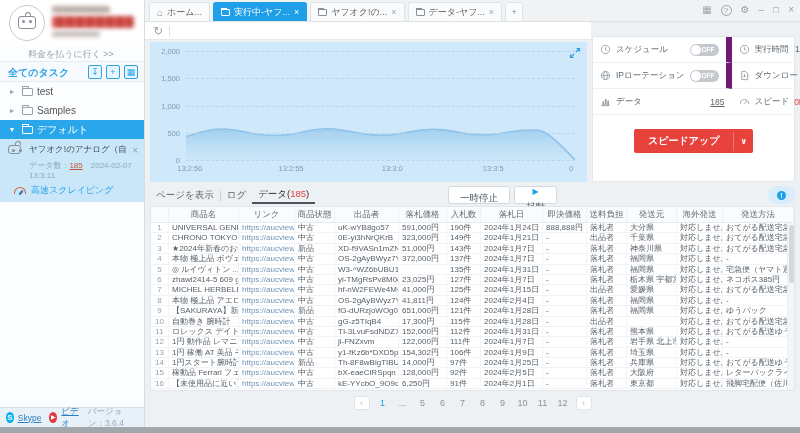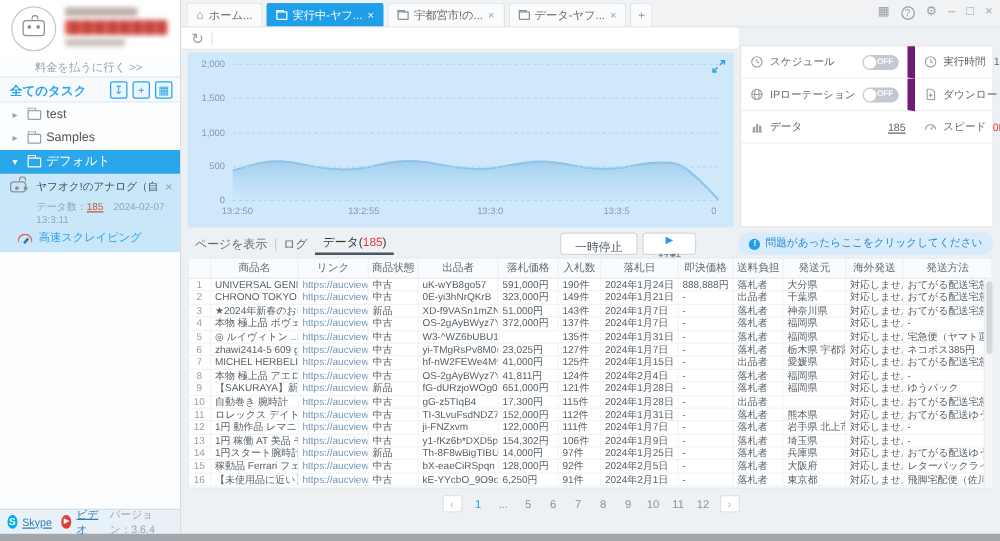--- a/index.html
+++ b/index.html
@@ -203,21 +203,21 @@
         <span class="tab-home-ic">⌂</span>
         <span>ホーム...</span>
       </div>
       <div class="tab active">
         <span class="tfolder"></span>
         <span>実行中-ヤフ...</span>
         <span class="tclose">×</span>
       </div>
       <div class="tab">
         <span class="tfolder"></span>
-        <span>宇都宮市!の...</span>
+        <span>ヤフオク!の...</span>
         <span class="tclose">×</span>
       </div>
       <div class="tab">
         <span class="tfolder"></span>
         <span>データ-ヤフ...</span>
         <span class="tclose">×</span>
       </div>
       <div class="tab tab-new">+</div>
       <div class="win-controls">
         <span class="wc">▦</span>
@@ -318,38 +318,43 @@
         </div>
         <div class="stat-cell">
           <svg width="11" height="11" viewBox="0 0 12 12">
               <path d="M1.5 8.5 a4.5 4.5 0 0 1 9 0" stroke="#9aa3ab" fill="none"></path>
               <path d="M6 8.5 L8.5 5.5" stroke="#9aa3ab"></path>
             </svg>
           <span class="stat-label">スピード</span>
           <span class="stat-value alert">0KB/s</span>
         </div>
       </div>
+      <div class="speedup-wrap">
+        <div class="speedup">
+          <span class="sp-label">スピードアップ</span>
+          <span class="sp-chevron">∨</span>
+        </div>
+      </div>
     </div>
 
     <div class="result-bar">
       <span class="rtab">ページを表示</span>
       <span class="rtab-sep"></span>
       <span class="rtab">ログ</span>
       <span class="rtab active"><span>データ(</span><span class="rcount">185</span><span>)</span></span>
       <span class="rbtn rbtn-pause">
           <span class="pause-ic"></span>
           <span>一時停止</span>
         </span>
       <span class="rbtn rbtn-run">
           <span class="play-ic">▶</span>
           <span>起動</span>
         </span>
       <span class="notice">
           <span class="notice-ic">!</span>
-          <span>問題があったらここをクリックしてください</span>
         </span>
     </div>
 
     <div class="table-wrap">
       <div class="thead" id="thead">
           <span class="hcell" style="width: 18px;"></span>
           <span class="hcell" style="width: 70px;">商品名</span>
           <span class="hcell" style="width: 56px;">リンク</span>
           <span class="hcell" style="width: 40px;">商品状態</span>
           <span class="hcell" style="width: 64px;">出品者</span>

